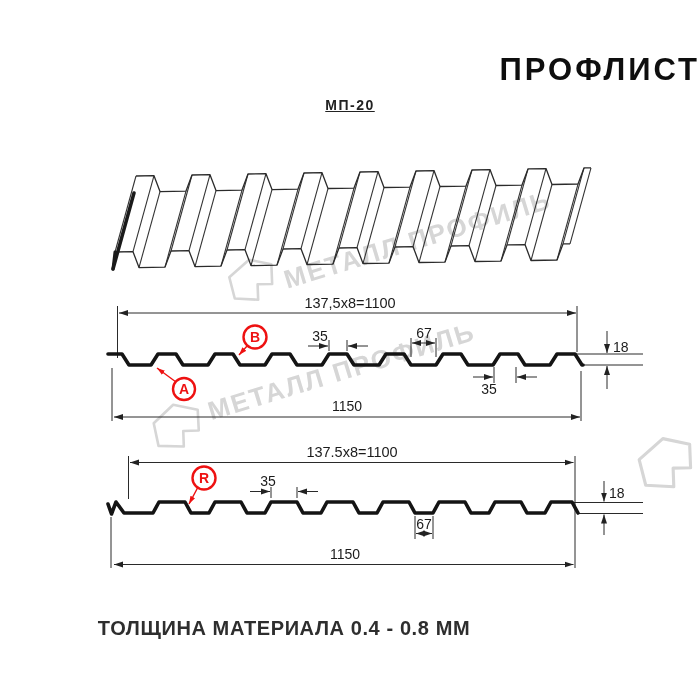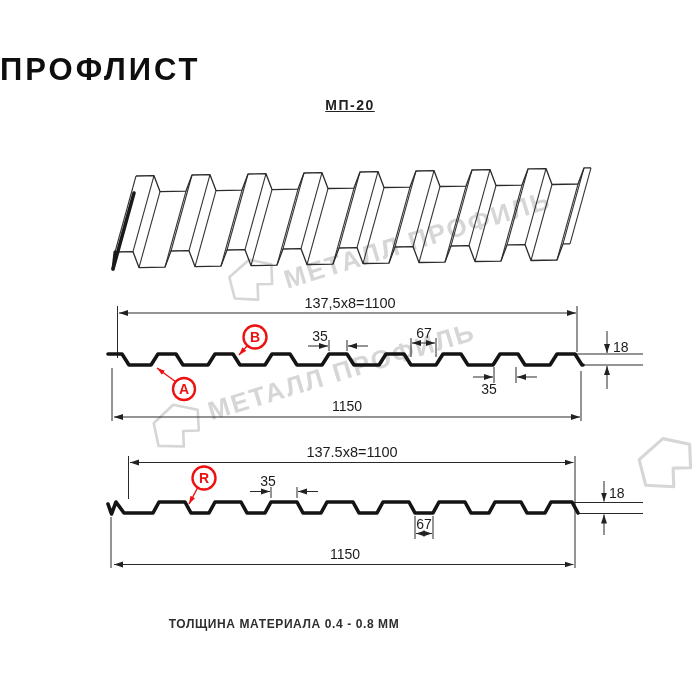--- a/index.html
+++ b/index.html
@@ -1,24 +1,24 @@
 <!DOCTYPE html>
 <html><head>
 <meta charset="utf-8">
 <style>
   html,body{margin:0;padding:0;background:#fff;}
   .page{position:relative;width:700px;height:700px;background:#ffffff;overflow:hidden;
         font-family:"Liberation Sans", sans-serif;}
   .layer{position:absolute;left:0;top:0;}
-  .title{position:absolute;left:0;top:52px;width:700px;text-align:left;
+  .title{position:absolute;left:0;top:52px;width:700px;text-align:right;
          font-size:31px;font-weight:bold;letter-spacing:3px;color:#0e0e0e;}
   .subtitle{position:absolute;left:0;top:97px;width:700px;text-align:center;
          font-size:14px;font-weight:bold;letter-spacing:1.5px;color:#222;text-decoration:underline;}
   .footer{position:absolute;left:0;top:617px;width:568px;text-align:center;
-         font-size:12px;font-weight:bold;letter-spacing:0.6px;color:#2e2e2e;}
+         font-size:20px;font-weight:bold;letter-spacing:0.6px;color:#2e2e2e;}
   .dl{stroke:#2a2a2a;stroke-width:1;fill:none;}
   .dimtext{font-size:14px;fill:#1b1b1b;}
   .dimtext-big{font-size:14.5px;fill:#1b1b1b;}
   .prof{fill:none;stroke-width:3.6;stroke-linejoin:round;stroke-linecap:round;}
   .sheetline{stroke:#333;stroke-width:1.1;fill:none;}
   .sheetedge{stroke:#2b2b2b;stroke-width:1.3;fill:none;stroke-linejoin:round;}
   .heavy{stroke:#1a1a1a;fill:none;stroke-linecap:round;}
   .wm-text{font-size:26px;font-weight:bold;letter-spacing:2px;}
   .wm-logo{fill:none;stroke-width:2.6;stroke-linejoin:round;}
   .redlabel{font-size:14px;font-weight:bold;text-anchor:middle;}

